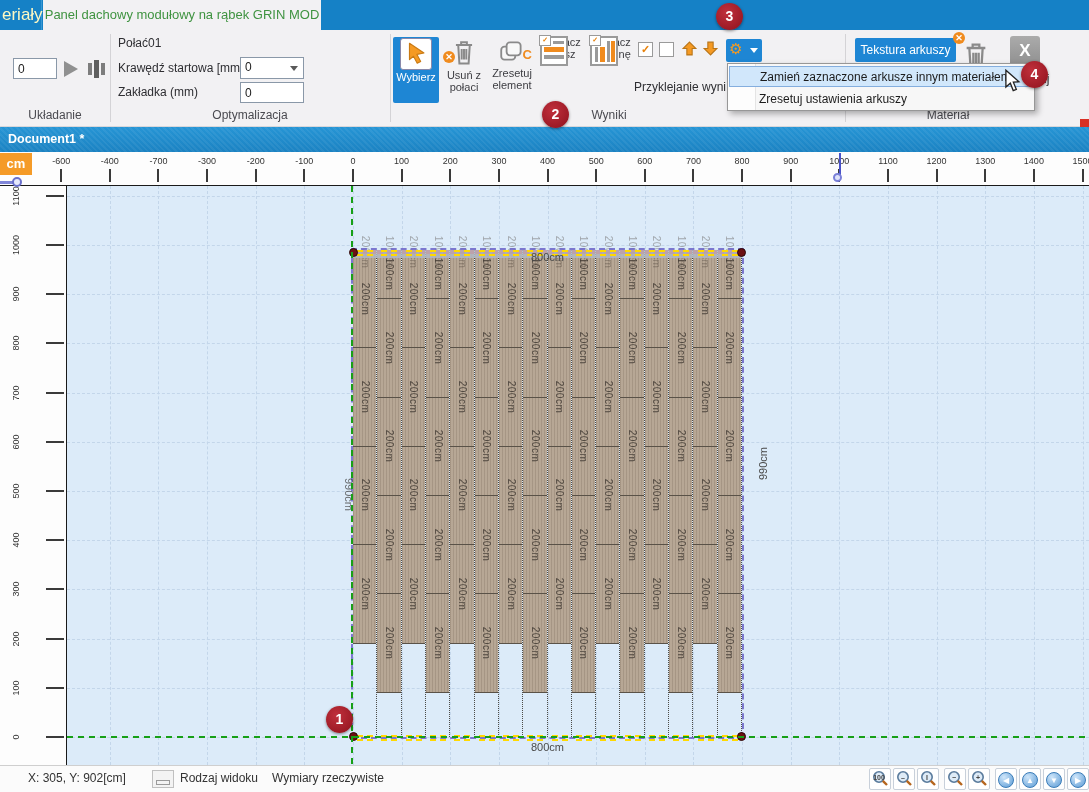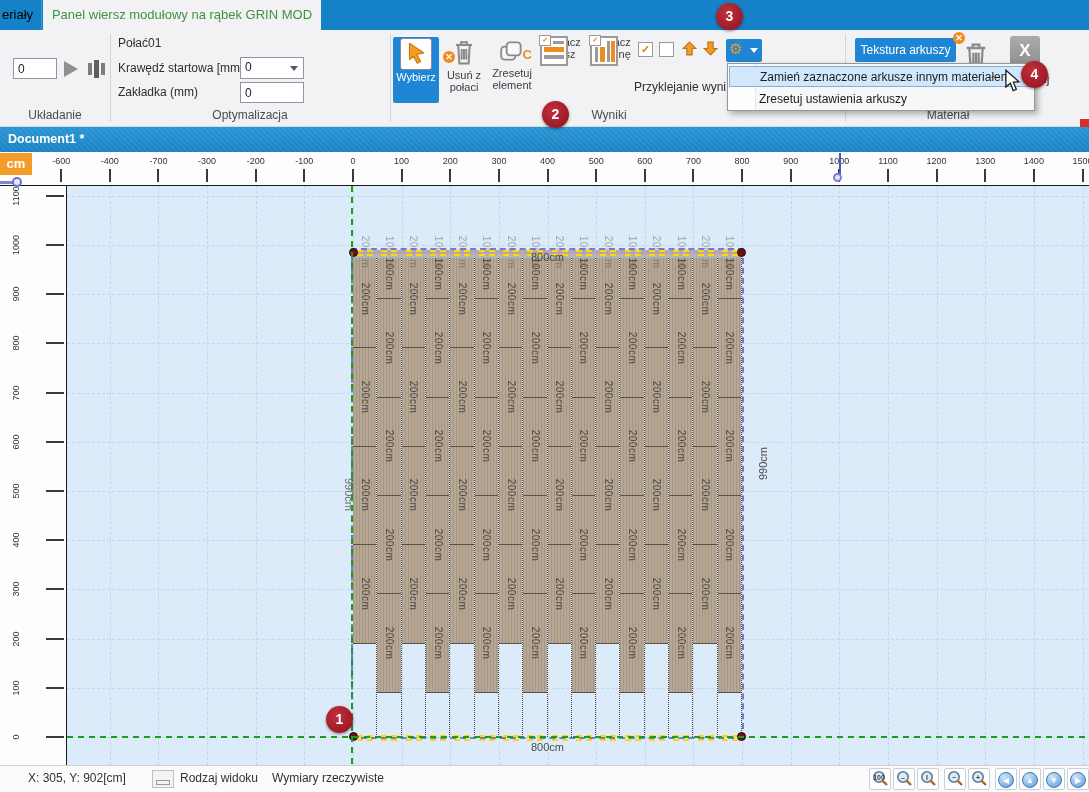--- a/index.html
+++ b/index.html
@@ -2,21 +2,21 @@
 <html><head>
 <meta charset="utf-8">
 <style>
   html,body{margin:0;padding:0;background:#888;}
   #app{position:relative;width:1089px;height:792px;background:#f2f1f3;overflow:hidden;
        font-family:"Liberation Sans",sans-serif;color:#333;}
   .abs{position:absolute;}
 
   
   #tabbar{left:0;top:0;width:1089px;height:30px;background:#1581c6;}
-  #tab-partial{left:0;top:0;width:42px;height:30px;line-height:30px;color:#000000;font-size:13px;
+  #tab-partial{left:0;top:0;width:42px;height:30px;line-height:30px;color:#fef9c3;font-size:17px;
      text-align:left;padding-left:2px;background:#1581c6;box-sizing:border-box;border-right:1px solid #3a97d2;}
   #tab-active{left:43px;top:0;width:278px;height:30px;line-height:30px;background:#f2f1f3;
      color:#3f9340;font-size:13px;text-align:center;}
 
   
   #ribbon{left:0;top:30px;width:1089px;height:97px;background:#f2f1f3;border-bottom:1px solid #d8d7da;box-sizing:border-box;}
   .vsep{top:4px;width:1px;height:88px;background:#d4d3d6;}
   .gl{top:78px;font-size:12px;color:#4a4a50;text-align:center;}
   .fldlab{font-size:12px;color:#2e2e32;}
   .tbox{background:#fff;border:1px solid #8a98a8;font-size:12px;color:#222;box-sizing:border-box;
@@ -106,21 +106,21 @@
   #cursor{z-index:60;}
   #redsq{left:1080px;top:119px;width:9px;height:8px;background:#d93025;z-index:20;}
 </style>
 </head>
 <body>
 
 <div id="app">
 
   <div id="tabbar" class="abs">
     <div id="tab-partial" class="abs">eriały</div>
-    <div id="tab-active" class="abs">Panel wiersz modułowy na rąbek GRIN MOD</div>
+    <div id="tab-active" class="abs">Panel dachowy modułowy na rąbek GRIN MOD</div>
   </div>
 
   <div id="ribbon" class="abs">
     <div class="vsep abs" style="left:110px"></div>
     <div class="vsep abs" style="left:390px"></div>
     <div class="vsep abs" style="left:845px"></div>
 
     <input class="tbox abs" style="left: 13px; top: 28px; width: 44px; height: 21px;" value="0">
     <div class="abs" style="left:64px;top:31px;width:0;height:0;border-top:8px solid transparent;border-bottom:8px solid transparent;border-left:14px solid #909090"></div>
     <div class="abs" style="left:88px;top:30px;width:20px;height:18px">

